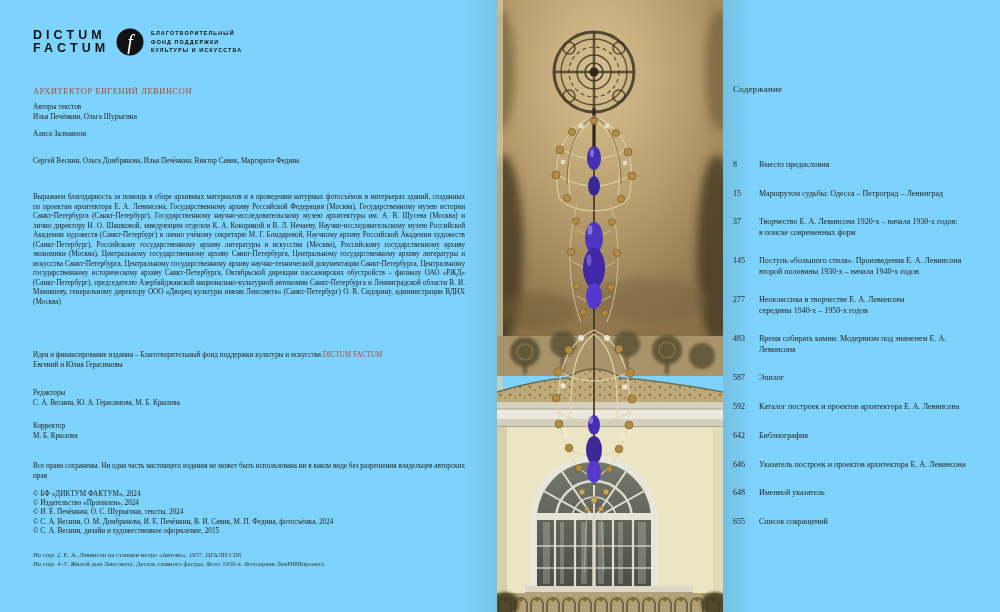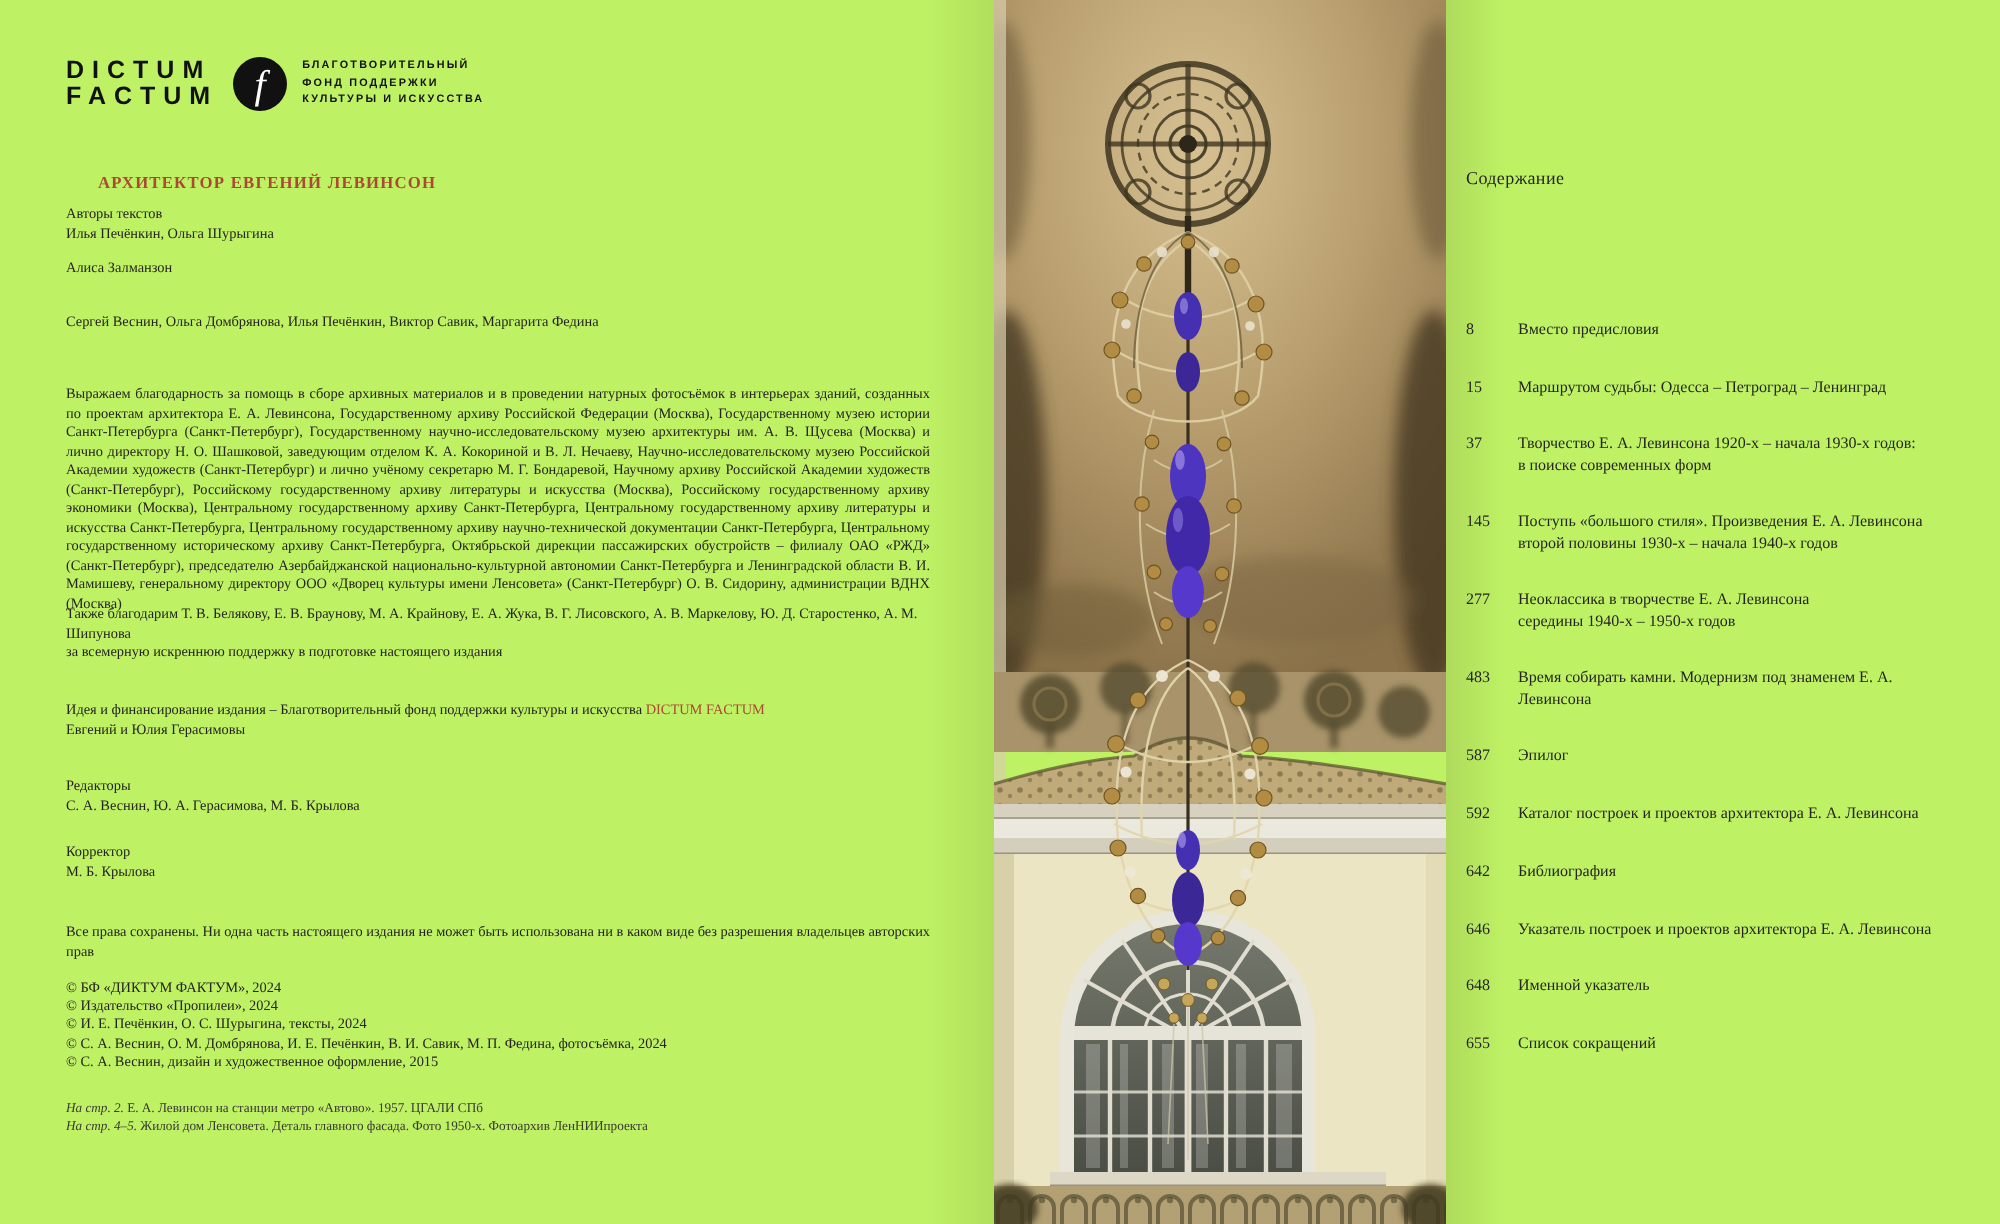--- a/index.html
+++ b/index.html
@@ -1,23 +1,23 @@
 <!DOCTYPE html>
 <html lang="ru"><head>
 <meta charset="utf-8">
 <style>
   html,body{margin:0;padding:0;}
   body{width:1000px;height:612px;overflow:hidden;background:#ffffff;
        font-family:"Liberation Serif", serif;color:#262420;}
-  #spread{position:relative;width:1000px;height:612px;background:#bef264;}
+  #spread{position:relative;width:1000px;height:612px;background:#7dd3fc;}
 
   
   .abs{position:absolute;}
   .left-text{left:33px;width:432px;font-size:7.2px;line-height:1.32;}
-  #page-title{top:86px;font-size:8.4px;font-weight:bold;letter-spacing:.6px;color:#a94a33;margin-left:16px;}
+  #page-title{top:86px;font-size:8.4px;font-weight:normal;letter-spacing:.6px;color:#a94a33;}
   #ack{ text-align:justify;}
   .pre{white-space:pre-line;}
   .accent{color:#a94a33;}
   .caption{font-size:6.6px;line-height:1.35;color:#3a3832;}
   .caption .it{font-style:italic;}
 
   
   #logo{top:28px;left:33px;display:flex;align-items:center;gap:7px;font-family:"Liberation Sans",sans-serif;}
   #logo .wordmark{font-weight:bold;font-size:12.5px;line-height:1.05;letter-spacing:4px;color:#111;}
   #logo .mark{width:28px;height:28px;flex:0 0 auto;}
@@ -71,22 +71,20 @@
   <div class="abs left-text" style="top:130px">
     <div>Алиса Залманзон</div>
   </div>
 
   <div class="abs left-text" style="top:157px">
     <div>Сергей Веснин, Ольга Домбрянова, Илья Печёнкин, Виктор Савик, Маргарита Федина</div>
   </div>
 
   <div id="ack" class="abs left-text" style="top:193px">Выражаем благодарность за помощь в сборе архивных материалов и в проведении натурных фотосъёмок в интерьерах зданий, созданных по проектам архитектора Е. А. Левинсона, Государственному архиву Российской Федерации (Москва), Государственному музею истории Санкт-Петербурга (Санкт-Петербург), Государственному научно-исследовательскому музею архитектуры им. А. В. Щусева (Москва) и лично директору Н. О. Шашковой, заведующим отделом К. А. Кокориной и В. Л. Нечаеву, Научно-исследовательскому музею Российской Академии художеств (Санкт-Петербург) и лично учёному секретарю М. Г. Бондаревой, Научному архиву Российской Академии художеств (Санкт-Петербург), Российскому государственному архиву литературы и искусства (Москва), Российскому государственному архиву экономики (Москва), Центральному государственному архиву Санкт-Петербурга, Центральному государственному архиву литературы и искусства Санкт-Петербурга, Центральному государственному архиву научно-технической документации Санкт-Петербурга, Центральному государственному историческому архиву Санкт-Петербурга, Октябрьской дирекции пассажирских обустройств – филиалу ОАО «РЖД» (Санкт-Петербург), председателю Азербайджанской национально-культурной автономии Санкт-Петербурга и Ленинградской области В. И. Мамишеву, генеральному директору ООО «Дворец культуры имени Ленсовета» (Санкт-Петербург) О. В. Сидорину, администрации ВДНХ (Москва)</div>
 
-  <div class="abs left-text pre" style="top:303px">Также благодарим Т. В. Белякову, Е. В. Браунову, М. А. Крайнову, Е. А. Жука, В. Г. Лисовского, А. В. Маркелову, Ю. Д. Старостенко, А. М. Шипунова
-за всемерную искреннюю поддержку в подготовке настоящего издания</div>
 
   <div class="abs left-text" style="top:351px">
     <div><span>Идея и финансирование издания – Благотворительный фонд поддержки культуры и искусства </span><span class="accent">DICTUM FACTUM</span></div>
     <div>Евгений и Юлия Герасимовы</div>
   </div>
 
   <div class="abs left-text" style="top:389px">
     <div>Редакторы</div>
     <div>С. А. Веснин, Ю. А. Герасимова, М. Б. Крылова</div>
   </div>

